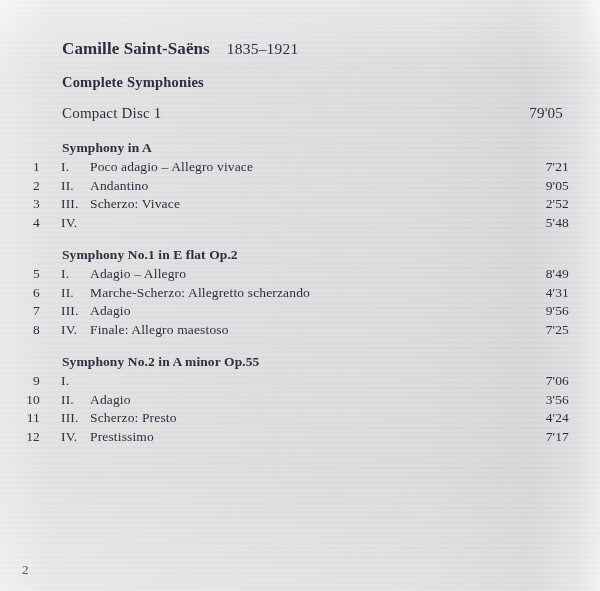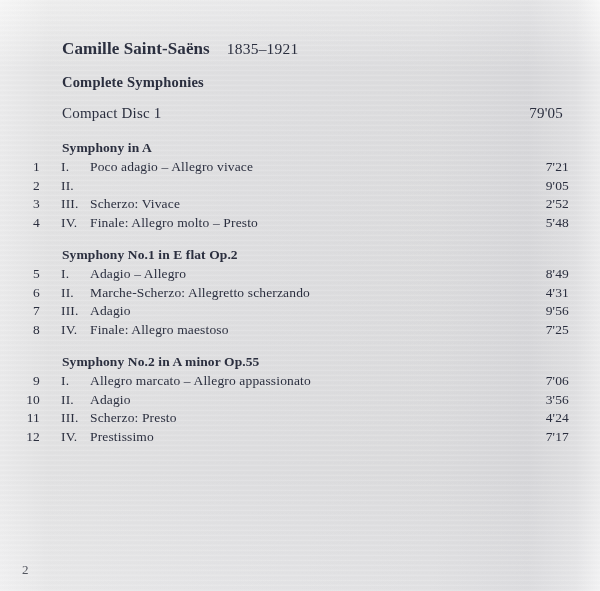--- a/index.html
+++ b/index.html
@@ -188,32 +188,32 @@
           <div class="work-title">Symphony in A</div>
           <div class="track">
             <span class="num">1</span>
             <span class="mvt">I.</span>
             <span class="name">Poco adagio – Allegro vivace</span>
             <span class="time">7'21</span>
           </div>
           <div class="track">
             <span class="num">2</span>
             <span class="mvt">II.</span>
+            <span class="name">Andantino</span>
             <span class="time">9'05</span>
           </div>
           <div class="track">
             <span class="num">3</span>
             <span class="mvt">III.</span>
             <span class="name">Scherzo: Vivace</span>
             <span class="time">2'52</span>
           </div>
           <div class="track">
             <span class="num">4</span>
             <span class="mvt">IV.</span>
-            <span class="name">Finale: Allegro molto – Presto</span>
             <span class="time">5'48</span>
           </div>
         </div>
         <div class="work">
           <div class="work-title">Symphony No.1 in E flat Op.2</div>
           <div class="track">
             <span class="num">5</span>
             <span class="mvt">I.</span>
             <span class="name">Adagio – Allegro</span>
             <span class="time">8'49</span>
@@ -235,21 +235,20 @@
             <span class="mvt">IV.</span>
             <span class="name">Finale: Allegro maestoso</span>
             <span class="time">7'25</span>
           </div>
         </div>
         <div class="work">
           <div class="work-title">Symphony No.2 in A minor Op.55</div>
           <div class="track">
             <span class="num">9</span>
             <span class="mvt">I.</span>
-            <span class="name">Allegro marcato – Allegro appassionato</span>
             <span class="time">7'06</span>
           </div>
           <div class="track">
             <span class="num">10</span>
             <span class="mvt">II.</span>
             <span class="name">Adagio</span>
             <span class="time">3'56</span>
           </div>
           <div class="track">
             <span class="num">11</span>

